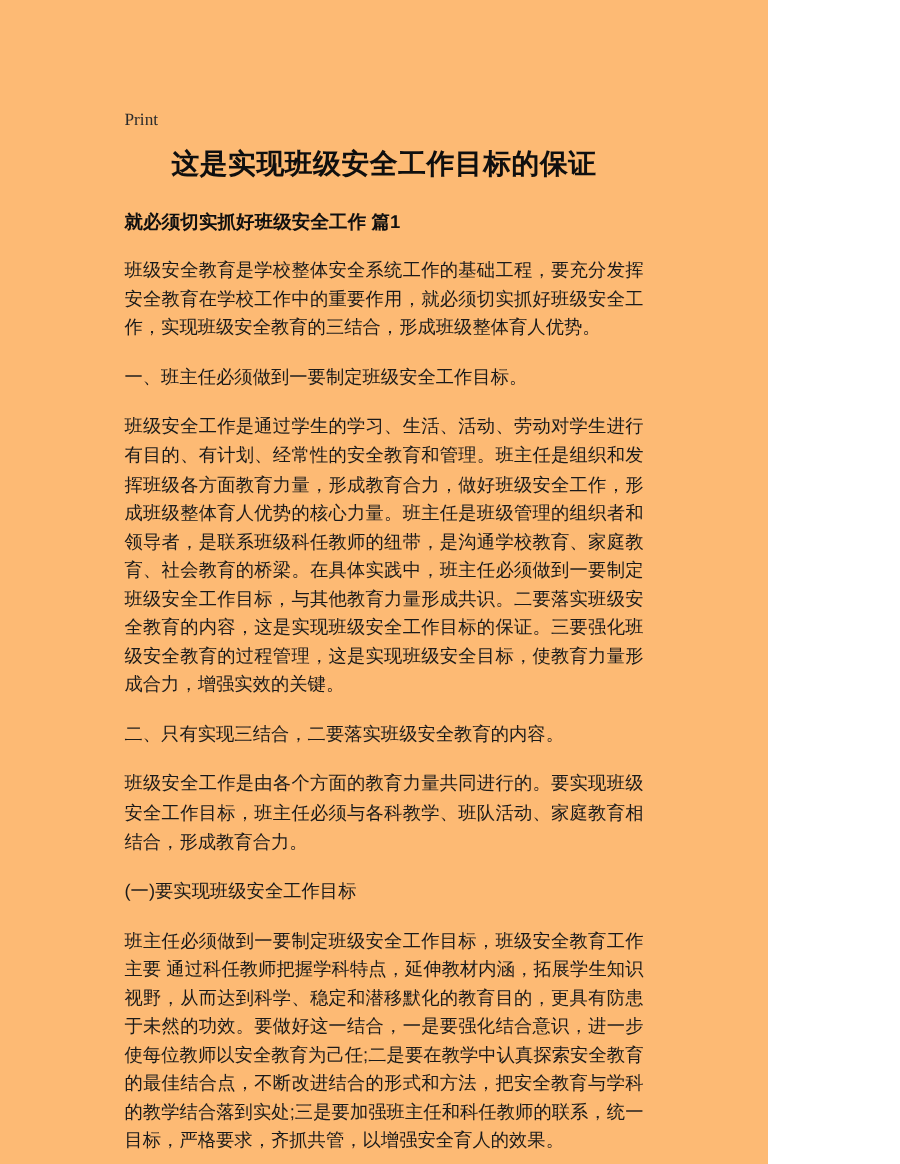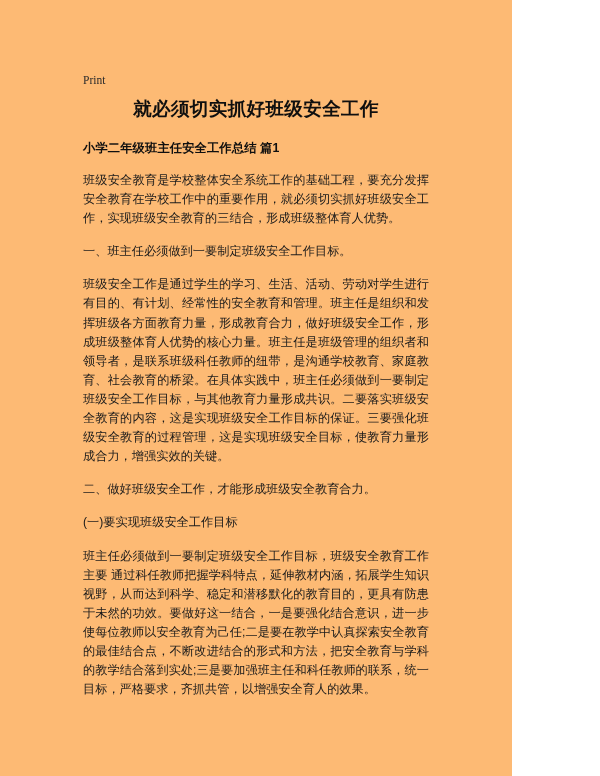--- a/index.html
+++ b/index.html
@@ -84,33 +84,34 @@
 <body>
 
 <div class="page">
 
   <div class="toolbar">
     <a class="print-link" href="#">Print</a>
   </div>
 
   <div class="content">
 
-    <h1 class="doc-title">就必须切实抓好班级安全工作</h1>
+    <h1 class="doc-title">这是实现班级安全工作目标的保证</h1>
 
 
-    <h2 class="section-heading">小学二年级班主任安全工作总结 篇1</h2>
+    <h2 class="section-heading">就必须切实抓好班级安全工作 篇1</h2>
 
     <p class="para">班级安全教育是学校整体安全系统工作的基础工程，要充分发挥安全教育在学校工作中的重要作用，就必须切实抓好班级安全工作，实现班级安全教育的三结合，形成班级整体育人优势。</p>
 
     <p class="para">一、班主任必须做到一要制定班级安全工作目标。</p>
 
     <p class="para">班级安全工作是通过学生的学习、生活、活动、劳动对学生进行有目的、有计划、经常性的安全教育和管理。班主任是组织和发挥班级各方面教育力量，形成教育合力，做好班级安全工作，形成班级整体育人优势的核心力量。班主任是班级管理的组织者和领导者，是联系班级科任教师的纽带，是沟通学校教育、家庭教育、社会教育的桥梁。在具体实践中，班主任必须做到一要制定班级安全工作目标，与其他教育力量形成共识。二要落实班级安全教育的内容，这是实现班级安全工作目标的保证。三要强化班级安全教育的过程管理，这是实现班级安全目标，使教育力量形成合力，增强实效的关键。</p>
 
-    <p class="para">二、做好班级安全工作，才能形成班级安全教育合力。</p>
+    <p class="para">二、只有实现三结合，二要落实班级安全教育的内容。</p>
 
+    <p class="para">班级安全工作是由各个方面的教育力量共同进行的。要实现班级安全工作目标，班主任必须与各科教学、班队活动、家庭教育相结合，形成教育合力。</p>
 
     <p class="para sub-heading">(一)要实现班级安全工作目标</p>
 
     <p class="para">班主任必须做到一要制定班级安全工作目标，班级安全教育工作主要 通过科任教师把握学科特点，延伸教材内涵，拓展学生知识视野，从而达到科学、稳定和潜移默化的教育目的，更具有防患于未然的功效。要做好这一结合，一是要强化结合意识，进一步使每位教师以安全教育为己任;二是要在教学中认真探索安全教育的最佳结合点，不断改进结合的形式和方法，把安全教育与学科的教学结合落到实处;三是要加强班主任和科任教师的联系，统一目标，严格要求，齐抓共管，以增强安全育人的效果。</p>
 
 
   </div>
 
 </div>
 

